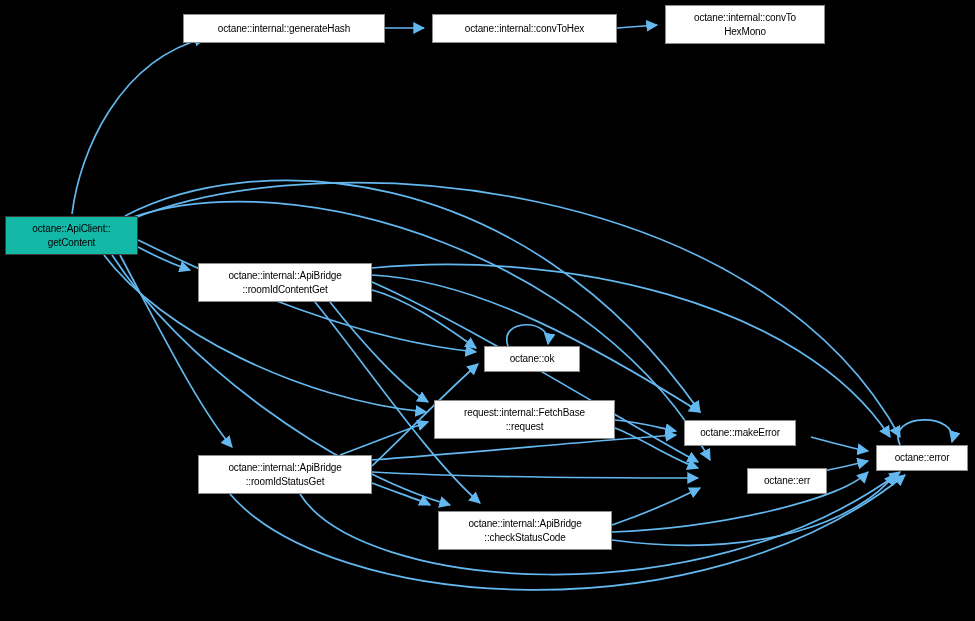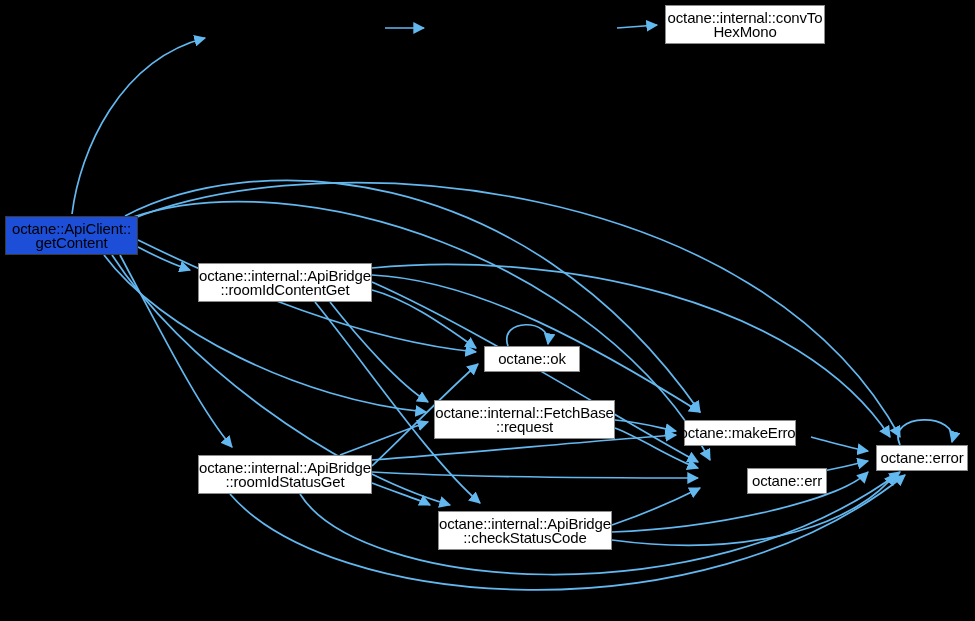--- a/index.html
+++ b/index.html
@@ -26,28 +26,28 @@
   .node {
     position: absolute;
     box-sizing: border-box;
     display: flex;
     align-items: center;
     justify-content: center;
     text-align: center;
     background: #ffffff;
     border: 1px solid #8c8c8c;
     color: #000000;
-    font-size: 15px;
+    font-size: 10px;
     line-height: 14px;
     letter-spacing: -0.15px;
     white-space: pre-line;
     z-index: 5;
   }
   .node.highlight {
-    background: #1d4ed8;
+    background: #14b8a6;
     border: 1px solid #3a3a3a;
   }
   .node span {
     display: block;
     padding: 0 4px;
   }
 </style>
 </head>
 <body>
 
@@ -92,31 +92,33 @@
         <path d="M 612,532 C 720,528 840,500 868,472" marker-end="url(#arrow)"></path>
         <path d="M 612,540 C 760,560 860,520 895,474" marker-end="url(#arrow)"></path>
         <path d="M 900,445 C 885,412 960,412 952,442" marker-end="url(#arrow)"></path>
         <path d="M 230,494 C 330,610 700,640 905,475" marker-end="url(#arrow)"></path>
       </g>
   </svg>
 
   <div class="node highlight" style="left: 5px; top: 216px; width: 133px; height: 39px;"><span>octane::ApiClient::
 getContent</span></div>
 
+  <div class="node" style="left: 183px; top: 14px; width: 202px; height: 29px;"><span>octane::internal::generateHash</span></div>
 
+  <div class="node" style="left: 432px; top: 14px; width: 185px; height: 29px;"><span>octane::internal::convToHex</span></div>
 
   <div class="node" style="left: 665px; top: 5px; width: 160px; height: 39px;"><span>octane::internal::convTo
 HexMono</span></div>
 
   <div class="node" style="left: 198px; top: 263px; width: 174px; height: 39px;"><span>octane::internal::ApiBridge
 ::roomIdContentGet</span></div>
 
   <div class="node" style="left: 484px; top: 346px; width: 96px; height: 26px;"><span>octane::ok</span></div>
 
-  <div class="node" style="left: 434px; top: 400px; width: 181px; height: 39px;"><span>octane::internal::FetchBase
+  <div class="node" style="left: 434px; top: 400px; width: 181px; height: 39px;"><span>request::internal::FetchBase
 ::request</span></div>
 
   <div class="node" style="left: 684px; top: 420px; width: 112px; height: 26px;"><span>octane::makeError</span></div>
 
   <div class="node" style="left: 706px; top: 468px; width: 80px; height: 26px; margin-left: 41px;"><span>octane::err</span></div>
 
   <div class="node" style="left: 876px; top: 445px; width: 92px; height: 26px;"><span>octane::error</span></div>
 
   <div class="node" style="left: 198px; top: 455px; width: 174px; height: 39px;"><span>octane::internal::ApiBridge
 ::roomIdStatusGet</span></div>

